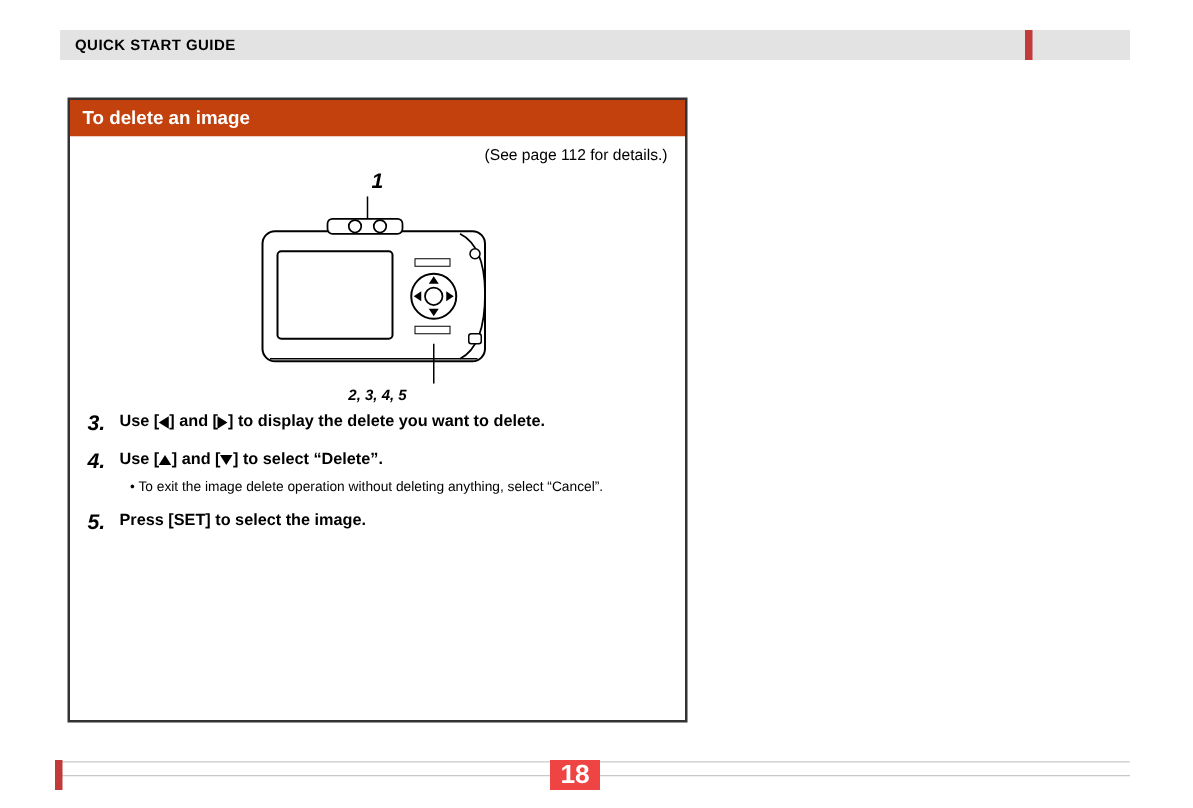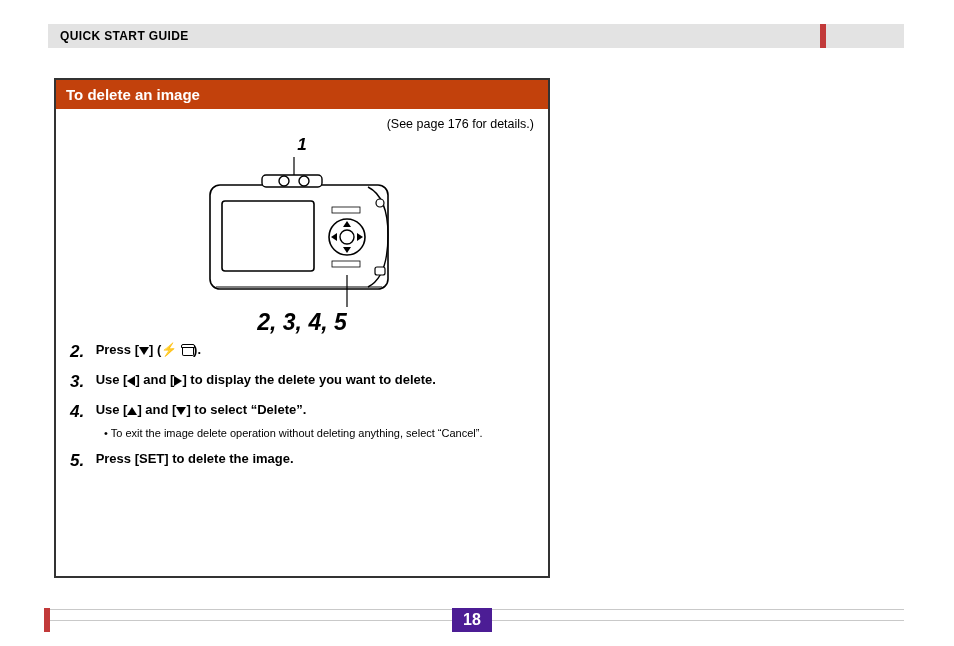--- a/index.html
+++ b/index.html
@@ -10,58 +10,58 @@
   .header-text { font-size: 12px; font-weight: bold; letter-spacing: 0.03em; padding-left: 12px; }
   
   .header-red { position: absolute; right: 44px; top: 24px; width: 6px; height: 24px; background: #c23a3a; }
   
   .panel { position: absolute; left: 54px; top: 78px; width: 496px; height: 500px; border: 2px solid #333; }
   .panel-title { background: #c2410c; color: #fff; font-weight: bold; font-size: 15px; padding: 6px 10px; }
   .panel-body { padding: 8px 14px 12px 14px; font-size: 13px; }
   .see-page { text-align: right; font-size: 12.5px; margin-bottom: 4px; }
   .diagram-wrap { display: flex; flex-direction: column; align-items: center; margin-bottom: 6px; }
   .callout-top { font-style: italic; font-weight: bold; font-size: 17px; margin-bottom: 2px; }
-  .callout-bottom { font-style: italic; font-weight: bold; font-size: 23px; margin-top: 2px; }
+  .callout-bottom { font-style: italic; font-weight: bold; font-size: 12px; margin-top: 2px; }
   .camera-svg { width: 220px; height: 150px; }
   ol.steps { list-style: none; counter-reset: step; margin-top: 6px; }
   ol.steps > li { margin-bottom: 10px; }
   ol.steps > li .num { font-style: italic; font-weight: bold; font-size: 17px; display: inline-block; width: 22px; vertical-align: top; }
   ol.steps > li .txt { font-weight: bold; font-size: 13px; display: inline; }
   .sub { margin: 4px 0 0 34px; font-size: 11px; font-weight: normal; line-height: 1.35; }
   .play-rect { display:inline-block; width:16px; height:11px; border:1.5px solid #000; border-radius:1px; position:relative; vertical-align:-2px; }
   .play-rect::after { content:""; position:absolute; left:4px; top:1.5px; border-left:6px solid #000; border-top:4px solid transparent; border-bottom:4px solid transparent; }
   .tri { display:inline-block; width:0; height:0; vertical-align:middle; }
   .tri-down { border-left:5px solid transparent; border-right:5px solid transparent; border-top:8px solid #000; }
   .tri-up   { border-left:5px solid transparent; border-right:5px solid transparent; border-bottom:8px solid #000; }
   .tri-left { border-top:5px solid transparent; border-bottom:5px solid transparent; border-right:8px solid #000; }
   .tri-right{ border-top:5px solid transparent; border-bottom:5px solid transparent; border-left:8px solid #000; }
   .bolt { font-weight:bold; }
   .trash { display:inline-block; width:12px; height:12px; position:relative; vertical-align:-2px; }
   .trash::before { content:""; position:absolute; left:1px; top:2px; width:10px; height:9px; border:1.2px solid #000; border-top:none; border-radius:0 0 2px 2px; }
   .trash::after { content:""; position:absolute; left:0; top:0; width:12px; height:2px; border:1.2px solid #000; border-radius:2px 2px 0 0; background:#fff; }
   
-  .page-num-box { position: absolute; left: 452px; bottom: 14px; width: 40px; height: 24px; background: #4c1d95; color:#fff; font-weight:bold; font-size:16px; display:flex; align-items:center; justify-content:center; }
+  .page-num-box { position: absolute; left: 440px; bottom: 14px; width: 40px; height: 24px; background: #ef4444; color:#fff; font-weight:bold; font-size:21px; display:flex; align-items:center; justify-content:center; }
   .footer-rule-1 { position:absolute; left:48px; bottom:36px; width:856px; height:1px; background:#c9c9c9; }
   .footer-rule-2 { position:absolute; left:48px; bottom:25px; width:856px; height:1px; background:#c9c9c9; }
   .footer-red-left { position:absolute; left:44px; bottom:14px; width:6px; height:24px; background:#c23a3a; }
 </style>
 </head>
 <body>
 
 <div class="page">
 
   <div class="header-bar">
     <span class="header-text">QUICK START GUIDE</span>
   </div>
   <div class="header-red"></div>
 
   <div class="panel">
     <div class="panel-title">To delete an image</div>
     <div class="panel-body">
-      <div class="see-page">(See page 176 for details.)</div>
+      <div class="see-page">(See page 112 for details.)</div>
 
       <div class="diagram-wrap">
         <div class="callout-top">1</div>
         <svg class="camera-svg" viewBox="0 0 220 150">
 
           <rect x="18" y="28" width="178" height="104" rx="10" ry="10" fill="#fff" stroke="#000" stroke-width="1.6"></rect>
 
           <path d="M176 30 q20 10 20 48 q0 42 -20 52" fill="none" stroke="#000" stroke-width="1.4"></path>
 
           <rect x="30" y="44" width="92" height="70" rx="3" fill="#fff" stroke="#000" stroke-width="1.6"></rect>
@@ -87,41 +87,35 @@
           <circle cx="188" cy="46" r="4" fill="#fff" stroke="#000" stroke-width="1.2"></circle>
           <rect x="183" y="110" width="10" height="8" rx="2" fill="#fff" stroke="#000" stroke-width="1.2"></rect>
 
           <line x1="24" y1="130" x2="190" y2="130" stroke="#000" stroke-width="1.2"></line>
         </svg>
         <div class="callout-bottom">2, 3, 4, 5</div>
       </div>
 
       <ol class="steps">
         <li>
-          <span class="num">2.</span>
-          <span class="txt">
-            <span>Press [</span><span class="tri tri-down"></span><span>] (</span><span class="bolt">⚡</span> <span class="trash"></span><span>).</span>
-          </span>
-        </li>
-        <li>
           <span class="num">3.</span>
           <span class="txt">
             <span>Use [</span><span class="tri tri-left"></span><span>] and [</span><span class="tri tri-right"></span><span>] to display the delete you want to delete.</span>
           </span>
         </li>
         <li>
           <span class="num">4.</span>
           <span class="txt">
             <span>Use [</span><span class="tri tri-up"></span><span>] and [</span><span class="tri tri-down"></span><span>] to select “Delete”.</span>
           </span>
           <div class="sub">• To exit the image delete operation without deleting anything, select “Cancel”.</div>
         </li>
         <li>
           <span class="num">5.</span>
-          <span class="txt">Press [SET] to delete the image.</span>
+          <span class="txt">Press [SET] to select the image.</span>
         </li>
       </ol>
     </div>
   </div>
 
   <div class="footer-rule-1"></div>
   <div class="footer-rule-2"></div>
   <div class="page-num-box">18</div>
   <div class="footer-red-left"></div>
 </div>

